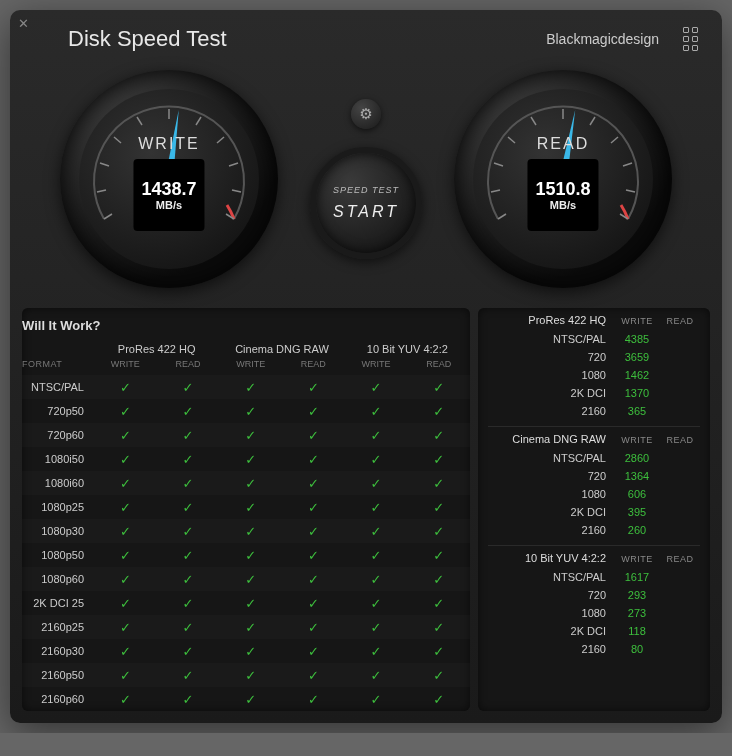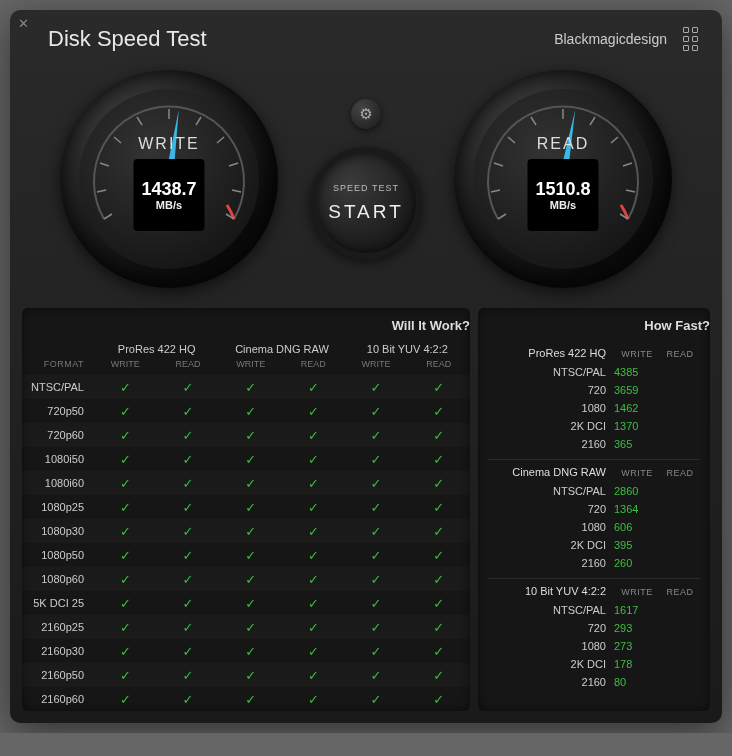--- a/index.html
+++ b/index.html
@@ -1,59 +1,59 @@
 <!DOCTYPE html>
 <html><head>
 <meta charset="utf-8">
 <style>
 * { margin: 0; padding: 0; box-sizing: border-box; }
 body { background: #666; font-family: -apple-system, Helvetica, Arial, sans-serif; display: flex; justify-content: center; padding: 10px; }
 .window { width: 712px; background: linear-gradient(#2a2a2a, #1a1a1a); border-radius: 10px; box-shadow: 0 10px 40px rgba(0,0,0,0.5); position: relative; padding-bottom: 12px; }
 .close-btn { position: absolute; top: 6px; left: 8px; width: 14px; height: 14px; color: #888; font-size: 13px; cursor: pointer; }
-.header { display: flex; justify-content: space-between; align-items: center; padding: 16px 24px 8px 38px; text-align: center; }
+.header { display: flex; justify-content: space-between; align-items: center; padding: 16px 24px 8px 58px; text-align: center; }
 .title { color: #e8e8e8; font-size: 22px; font-weight: 300; }
-.brand { display: flex; align-items: center; gap: 16px; color: #ccc; font-size: 14px; font-weight: 300; }
+.brand { display: flex; align-items: center; gap: 24px; color: #ccc; font-size: 14px; font-weight: 300; }
 .brand-dots { display: grid; grid-template-columns: repeat(2, 6px); grid-template-rows: repeat(3, 6px); gap: 3px; }
 .brand-dots span { width: 6px; height: 6px; border: 1px solid #aaa; border-radius: 1px; }
 .gauges { display: flex; justify-content: space-between; align-items: center; padding: 10px 50px 20px; }
 .gauge { width: 218px; height: 218px; position: relative; }
 .gauge-ring { width: 100%; height: 100%; border-radius: 50%; background: radial-gradient(circle at 35% 30%, #444 0%, #2a2a2a 30%, #0a0a0a 70%); box-shadow: inset 0 0 20px rgba(0,0,0,0.8), 0 4px 15px rgba(0,0,0,0.6); position: relative; display: flex; align-items: center; justify-content: center; }
 .gauge-inner { width: 180px; height: 180px; border-radius: 50%; background: radial-gradient(circle at 40% 35%, #333, #0d0d0d); position: relative; }
 .gauge-label { position: absolute; top: 46px; left: 50%; transform: translateX(-50%); color: #ddd; font-size: 16px; font-weight: 500; letter-spacing: 2px; }
 .gauge-value { position: absolute; bottom: 38px; left: 50%; transform: translateX(-50%); background: #000; border-radius: 4px; padding: 20px 8px; text-align: center; min-width: 68px; }
 .gauge-value .num { color: #fff; font-size: 18px; font-weight: 600; display: block; }
 .gauge-value .unit { color: #eee; font-size: 11px; font-weight: 600; display: block; margin-top: -1px; }
 .gauge svg.needle-svg { position: absolute; top: 0; left: 0; width: 180px; height: 180px; }
 .center-controls { display: flex; flex-direction: column; align-items: center; gap: 18px; }
 .gear-btn { width: 30px; height: 30px; border-radius: 50%; background: radial-gradient(circle at 35% 30%, #444, #1a1a1a); box-shadow: 0 2px 6px rgba(0,0,0,0.6); display: flex; align-items: center; justify-content: center; color: #aaa; font-size: 15px; cursor: pointer; }
-.start-btn { width: 112px; height: 112px; border-radius: 50%; background: radial-gradient(circle at 35% 30%, #3a3a3a, #0f0f0f); box-shadow: inset 0 0 12px rgba(0,0,0,0.7), 0 3px 12px rgba(0,0,0,0.6); display: flex; flex-direction: column; align-items: center; justify-content: center; color: #ddd; cursor: pointer; border: 6px solid #1a1a1a; }
+.start-btn { width: 112px; height: 112px; border-radius: 50%; background: radial-gradient(circle at 35% 30%, #3a3a3a, #0f0f0f); box-shadow: inset 0 0 12px rgba(0,0,0,0.7), 0 3px 12px rgba(0,0,0,0.6); display: flex; flex-direction: column; align-items: center; justify-content: center; color: #ddd; cursor: pointer; border: 6px solid #1a1a1a; font-style: italic; }
 .start-btn .st-label { font-size: 9px; letter-spacing: 1px; color: #bbb; }
-.start-btn .st-main { font-size: 19px; font-weight: 500; letter-spacing: 3px; color: #eee; margin-top: 8px; }
+.start-btn .st-main { font-size: 16px; font-weight: 500; letter-spacing: 3px; color: #eee; margin-top: 8px; }
 .panels { display: flex; gap: 8px; padding: 0 12px; }
 .panel { background: #161616; border-radius: 6px; box-shadow: inset 0 0 8px rgba(0,0,0,0.6); }
 .panel-left { flex: 1; }
 .panel-right { width: 232px; }
-.panel-title { text-align: right; color: #ddd; font-size: 13px; font-weight: 600; padding: 10px 0 8px; }
+.panel-title { text-align: left; color: #ddd; font-size: 13px; font-weight: 600; padding: 10px 0 8px; }
 .wiw-table { width: 100%; font-size: 11px; }
 .wiw-hdr { display: grid; grid-template-columns: 72px repeat(3, 1fr); color: #aaa; }
 .wiw-hdr .codec { text-align: center; color: #ccc; font-size: 11px; padding: 2px 0; }
 .wiw-sub { display: grid; grid-template-columns: 72px repeat(6, 1fr); color: #777; font-size: 9px; text-align: center; padding: 2px 0 6px; }
-.wiw-sub .fmt { text-align: right; padding-right: 10px; font-size: 9px; letter-spacing: 0.5px; }
+.wiw-sub .fmt { text-align: left; padding-right: 10px; font-size: 9px; letter-spacing: 0.5px; }
 .wiw-row { display: grid; grid-template-columns: 72px repeat(6, 1fr); align-items: center; height: 24px; }
 .wiw-row:nth-child(odd) { background: rgba(255,255,255,0.02); }
 .wiw-row .fmt { text-align: right; padding-right: 10px; color: #ccc; font-size: 11px; }
 .check { color: #3dbf3d; text-align: center; font-size: 13px; }
 .hf-group { padding: 0 10px 6px; }
 .hf-ghdr { display: grid; grid-template-columns: 1fr 46px 40px; color: #888; font-size: 10px; align-items: baseline; padding: 6px 0 4px; border-top: 1px solid #2a2a2a; }
 .hf-group:first-of-type .hf-ghdr { border-top: none; }
 .hf-ghdr .gname { color: #ddd; font-size: 11px; text-align: right; padding-right: 8px; }
 .hf-ghdr .sm { text-align: center; font-size: 9px; letter-spacing: 0.5px; }
 .hf-row { display: grid; grid-template-columns: 1fr 46px 40px; font-size: 11px; height: 18px; align-items: center; }
 .hf-row .res { text-align: right; padding-right: 8px; color: #ccc; }
-.hf-row .wv { text-align: left; color: #3dbf3d; font-variant-numeric: tabular-nums; }
+.hf-row .wv { text-align: center; color: #3dbf3d; font-variant-numeric: tabular-nums; }
 .hf-row .rv { text-align: center; color: #888; }
 </style>
 </head>
 <body>
 
 <div class="window">
   <div class="close-btn">✕</div>
   <div class="header">
     <div class="title">Disk Speed Test</div>
     <div class="brand">
@@ -244,21 +244,21 @@
             <div class="wiw-row">
               <div class="fmt">1080p60</div>
               <div class="check">✓</div>
               <div class="check">✓</div>
               <div class="check">✓</div>
               <div class="check">✓</div>
               <div class="check">✓</div>
               <div class="check">✓</div>
             </div>
             <div class="wiw-row">
-              <div class="fmt">5K DCI 25</div>
+              <div class="fmt">2K DCI 25</div>
               <div class="check">✓</div>
               <div class="check">✓</div>
               <div class="check">✓</div>
               <div class="check">✓</div>
               <div class="check">✓</div>
               <div class="check">✓</div>
             </div>
             <div class="wiw-row">
               <div class="fmt">2160p25</div>
               <div class="check">✓</div>
@@ -293,21 +293,20 @@
               <div class="check">✓</div>
               <div class="check">✓</div>
               <div class="check">✓</div>
               <div class="check">✓</div>
             </div>
           </div>
       </div>
     </div>
 
     <div class="panel panel-right">
-      <div class="panel-title">How Fast?</div>
       <div id="hf-body">
           <div class="hf-group">
             <div class="hf-ghdr">
               <div class="gname">ProRes 422 HQ</div>
               <div class="sm">WRITE</div>
               <div class="sm">READ</div>
             </div>
             <div class="hf-row">
               <div class="res">NTSC/PAL</div>
               <div class="wv">4385</div>
@@ -382,21 +381,21 @@
               <div class="wv">293</div>
               <div class="rv"></div>
             </div>
             <div class="hf-row">
               <div class="res">1080</div>
               <div class="wv">273</div>
               <div class="rv"></div>
             </div>
             <div class="hf-row">
               <div class="res">2K DCI</div>
-              <div class="wv">178</div>
+              <div class="wv">118</div>
               <div class="rv"></div>
             </div>
             <div class="hf-row">
               <div class="res">2160</div>
               <div class="wv">80</div>
               <div class="rv"></div>
             </div>
           </div>
         </div>
     </div>

